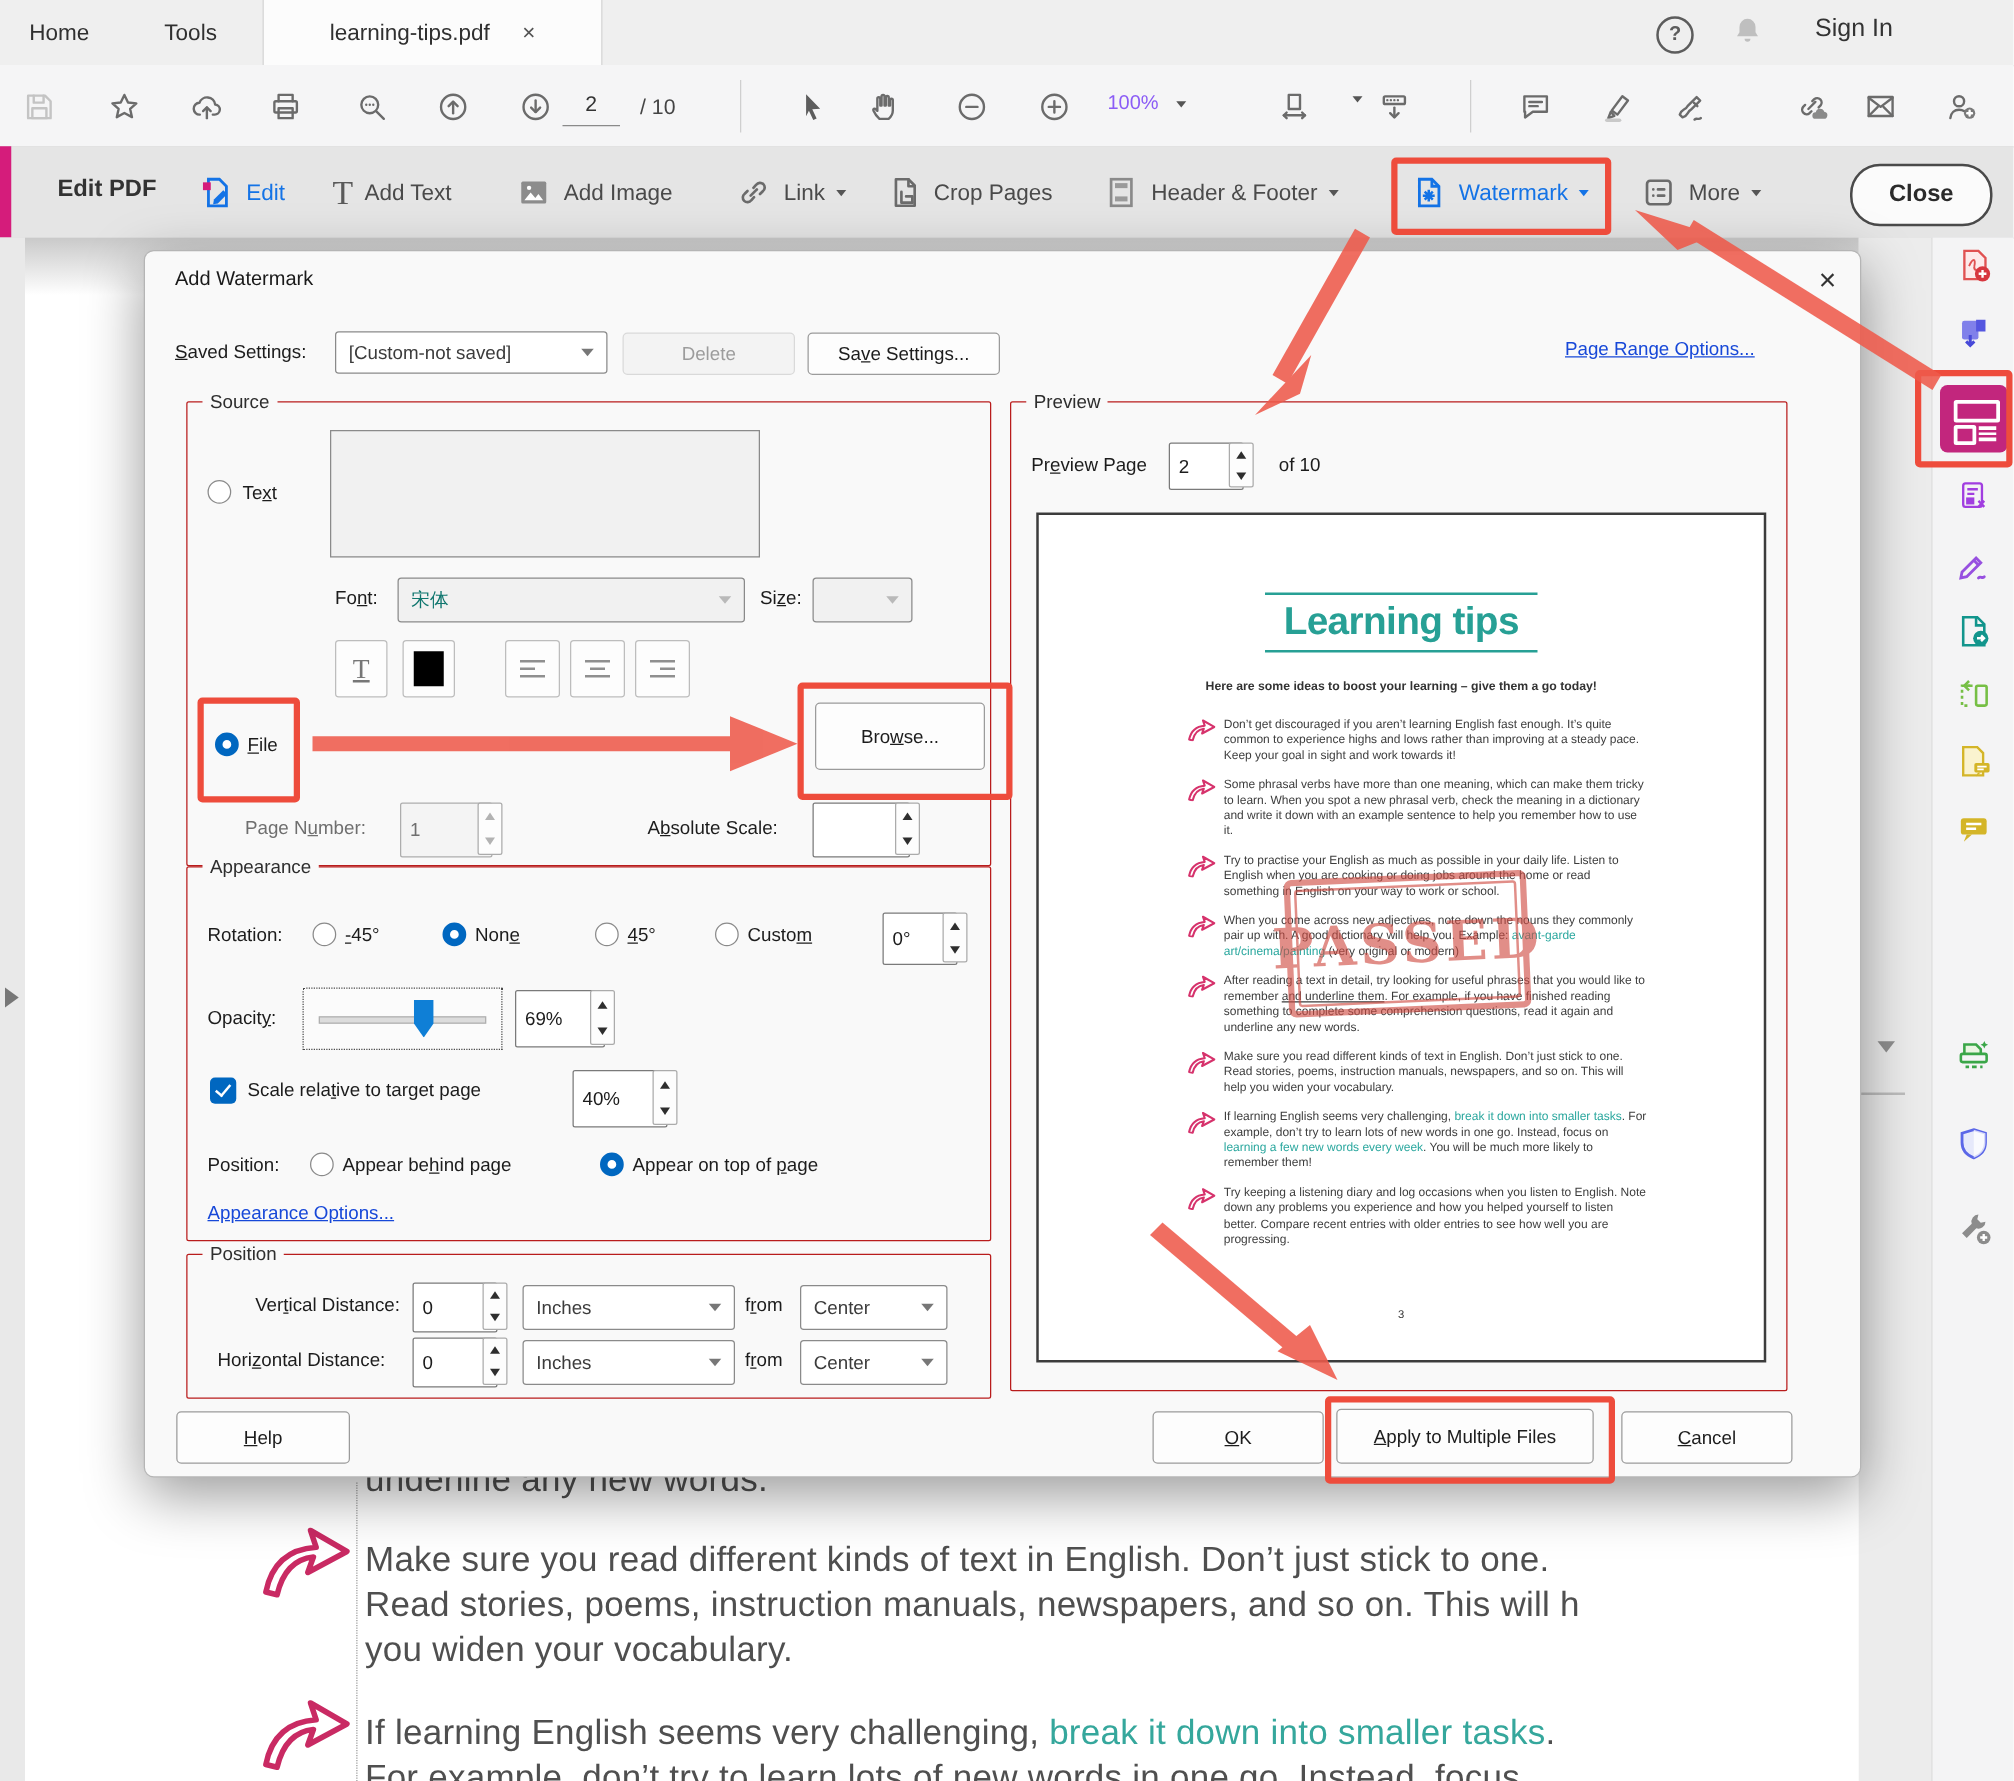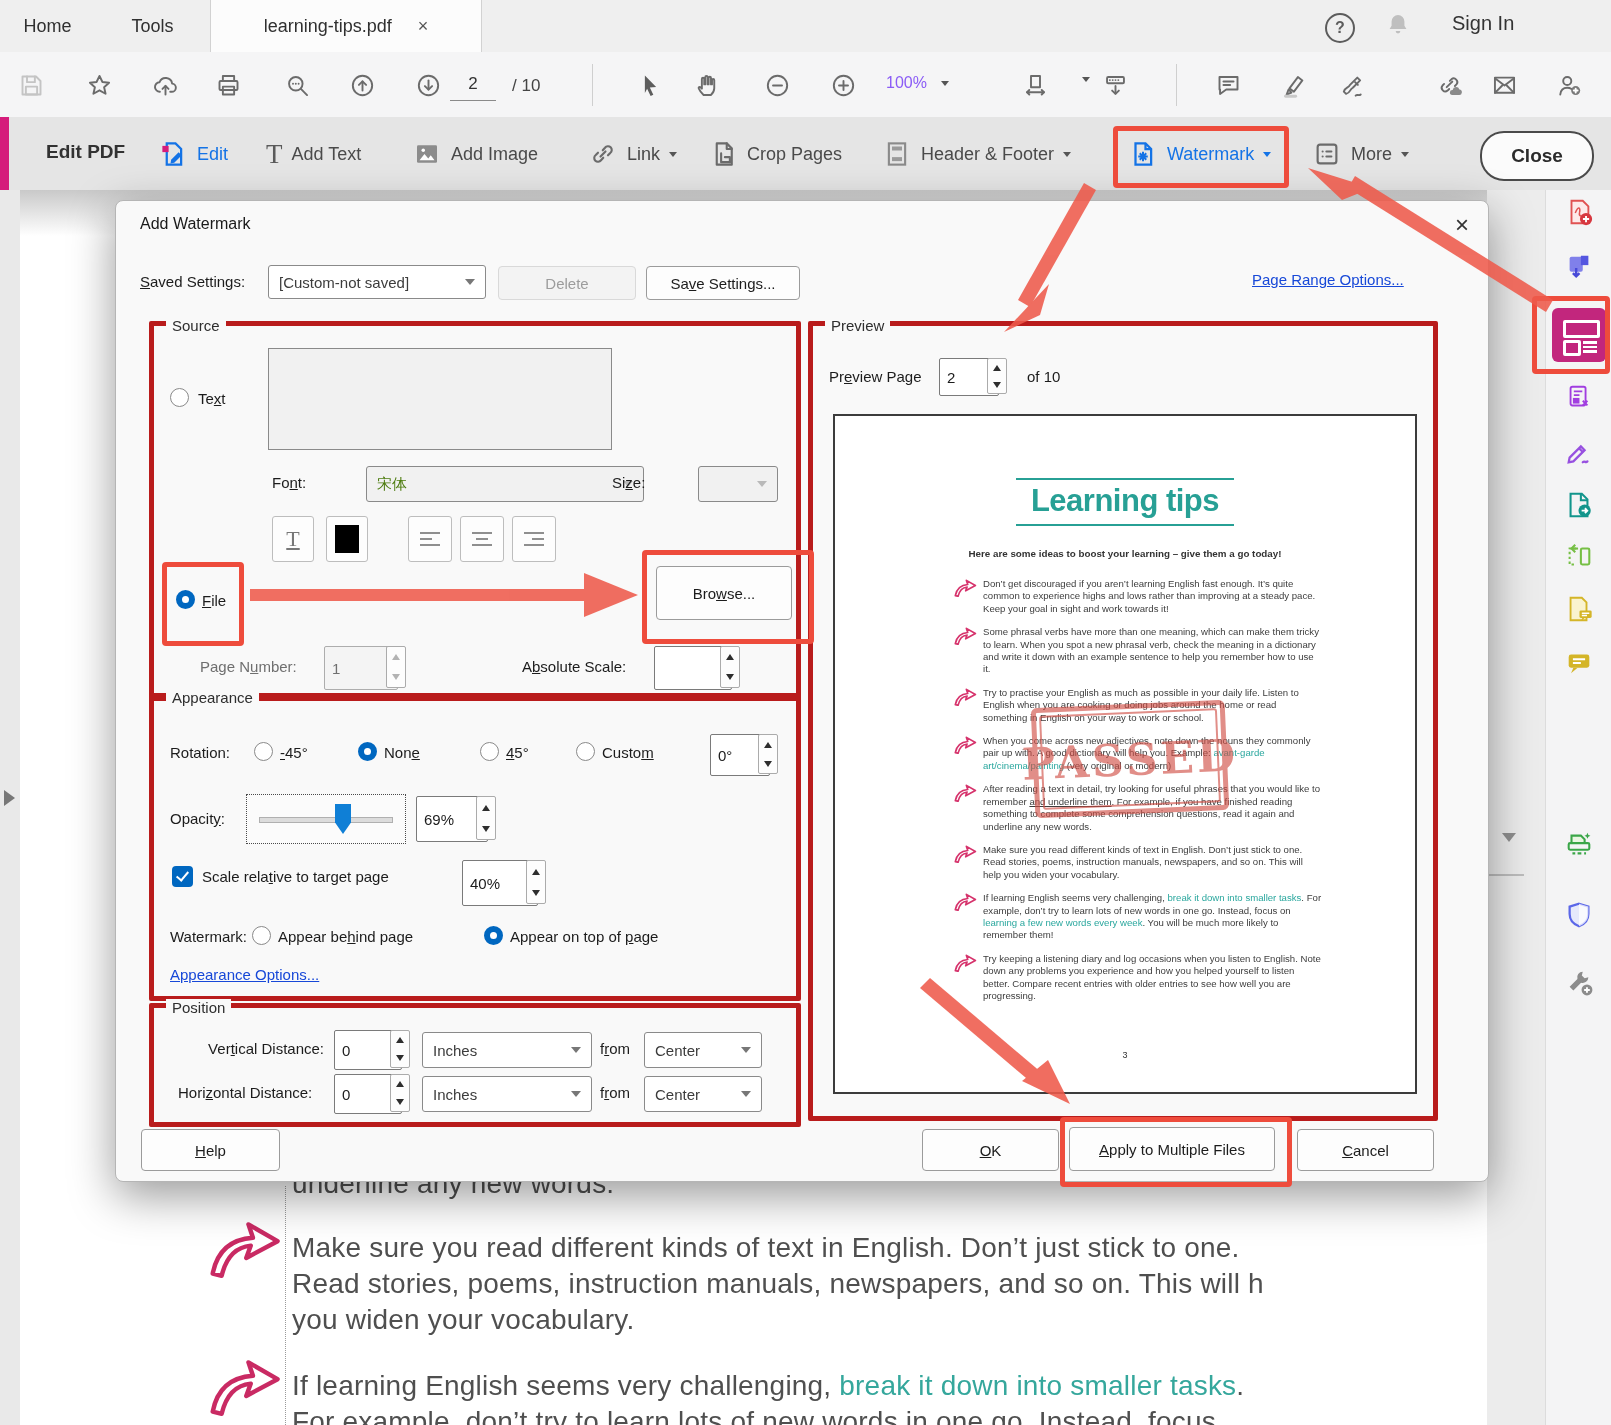--- a/index.html
+++ b/index.html
@@ -63,26 +63,26 @@
   .dotline{position:absolute;left:285px;top:1186px;height:239px;border-left:1px dotted #9a9a9a;}
   .bigarrow{position:absolute;width:76px;height:62px;}
 
   
   .dialog{position:absolute;left:115px;top:200px;width:1372px;height:980px;background:#f9f9f9;border:1px solid #b5b5b5;border-radius:8px;box-shadow:0 14px 46px rgba(0,0,0,.4);}
   .dlg-title{position:absolute;left:24px;top:14px;font-size:16px;color:#1a1a1a;}
   .dlg-close{position:absolute;left:1330px;top:8px;width:32px;height:32px;display:flex;align-items:center;justify-content:center;font-size:24px;color:#333;}
   .lbl{position:absolute;font-size:15px;color:#1c1c1c;white-space:nowrap;}
   .sel{position:absolute;background:#fff;border:1px solid #8a8a8a;border-radius:3px;display:flex;align-items:center;padding:0 10px;font-size:15px;color:#3c3c3c;}
   .sel::after{content:"";margin-left:auto;width:0;height:0;border-left:5px solid transparent;border-right:5px solid transparent;border-top:6px solid #777;}
-  .sel.dis{background:#f1f1f1;color:#4d7c0f;margin-left:44px;}
+  .sel.dis{background:#f1f1f1;color:#0f766e;}
   .sel.dis::after{border-top-color:#b9b9b9;}
   .btn{position:absolute;background:#fdfdfd;border:1px solid #9b9b9b;border-radius:4px;display:flex;align-items:center;justify-content:center;font-size:15px;color:#1c1c1c;}
   .btn.dis{background:#f3f3f3;border-color:#d9d9d9;color:#9c9c9c;}
   .link{position:absolute;font-size:15px;color:#1748d8;text-decoration:underline;white-space:nowrap;}
-  .fs{position:absolute;border:5px solid #b91c1c;border-radius:2px;text-decoration:underline;}
+  .fs{position:absolute;border:1px solid #b91c1c;border-radius:2px;text-decoration:underline;}
   .fs-legend{position:absolute;left:12px;top:-9px;background:#f9f9f9;padding:0 6px;font-size:15px;color:#2e2e2e;}
   .radio{position:absolute;width:19px;height:19px;border:1.6px solid #8a8a8a;border-radius:50%;background:#fff;box-sizing:border-box;}
   .radio.on{border:6px solid #0067c0;}
   .chk{position:absolute;width:21px;height:21px;background:#0067c0;border-radius:4px;}
   .chk::after{content:"";position:absolute;left:7px;top:3px;width:5px;height:10px;border-right:2.2px solid #fff;border-bottom:2.2px solid #fff;transform:rotate(40deg);}
   .inp{position:absolute;background:#fff;border:1px solid #7a7a7a;border-radius:2px;display:flex;align-items:center;padding:0 7px;font-size:15px;color:#1c1c1c;}
   .inp.dis{background:#f4f4f4;border-color:#adadad;color:#6f6f6f;}
   .spin{position:absolute;width:20px;display:flex;flex-direction:column;border:1px solid #ababab;border-radius:2px;background:#fdfdfd;box-sizing:border-box;}
   .spin b{flex:1;display:flex;align-items:center;justify-content:center;}
   .spin b.up::after{content:"";width:0;height:0;border-left:4px solid transparent;border-right:4px solid transparent;border-bottom:6px solid #2e2e2e;}
@@ -566,21 +566,21 @@
         </div>
       <div class="chk" style="left:18px;top:168px"></div>
       <div class="lbl" style="left:48px;top:170px">Scale rela<u>t</u>ive to target page</div>
       <div class="inp" style="left:308px;top:162px;width:60px;height:44px">
           <span>40%</span>
         </div>
       <div class="spin" style="left:372px;top:162px;height:44px">
           <b class="up"></b>
           <b class="dn"></b>
         </div>
-      <div class="lbl" style="left:16px;top:230px">Watermark:</div>
+      <div class="lbl" style="left:16px;top:230px">Position:</div>
       <div class="radio" style="left:98px;top:228px"></div>
       <div class="lbl" style="left:124px;top:230px">Appear be<u>h</u>ind page</div>
       <div class="radio on" style="left:330px;top:228px"></div>
       <div class="lbl" style="left:356px;top:230px">Appear on top of <u>p</u>age</div>
       <div class="link" style="left:16px;top:268px">Appearance Options...</div>
     </div>
 
     <div class="fs" style="left:33px;top:802px;width:642px;height:114px">
       <span class="fs-legend">Position</span>
       <div class="lbl" style="left:10px;top:32px;width:160px;text-align:right">Ver<u>t</u>ical Distance:</div>

